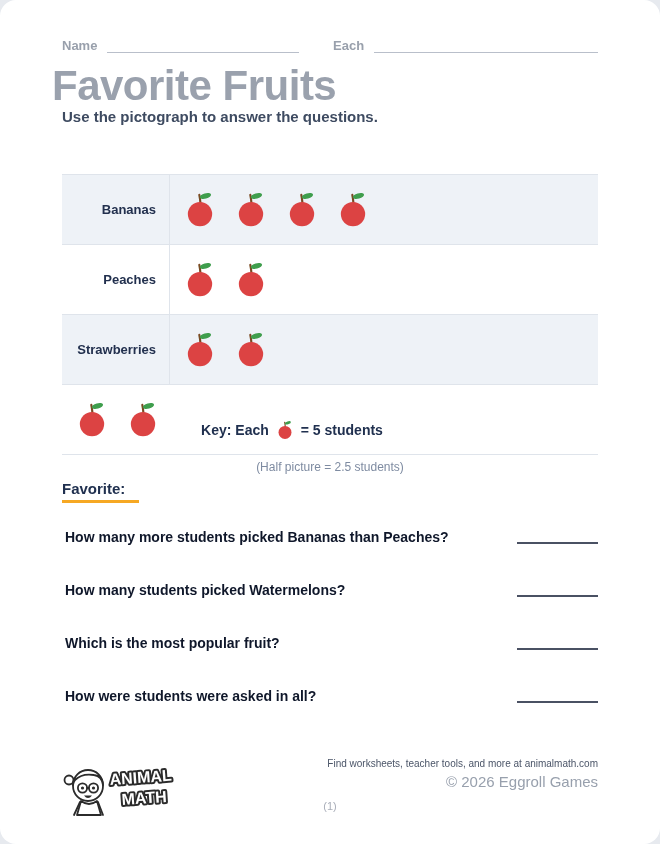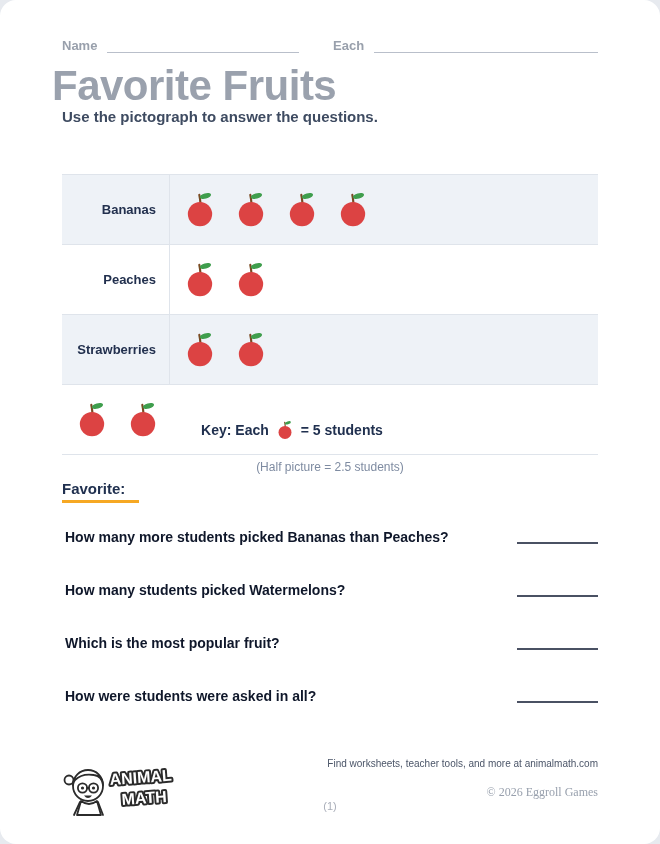--- a/index.html
+++ b/index.html
@@ -99,21 +99,21 @@
     flex: 0 0 81px; margin-bottom: 1px;
   }
 
   
   .footer {
     position: absolute; top: 758px; left: 58px; right: 62px;
     display: flex; justify-content: space-between; align-items: flex-start;
   }
   .footer-right { text-align: right; }
   .footer-info { font-size: 10px; font-weight: 500; color: #4b5568; }
-  .footer-copy { font-size: 12px; font-weight: 500; color: #98a0ad; margin-top: 16px; font-family: Liberation Serif, serif; }
+  .footer-copy { font-size: 15px; font-weight: 500; color: #98a0ad; margin-top: 4px; }
   .page-number {
     position: absolute; top: 800px; left: 0; right: 0;
     text-align: center; font-size: 11px; color: #a9aeb9;
   }
 </style>
 </head>
 <body>
 
 <div class="page">
 

